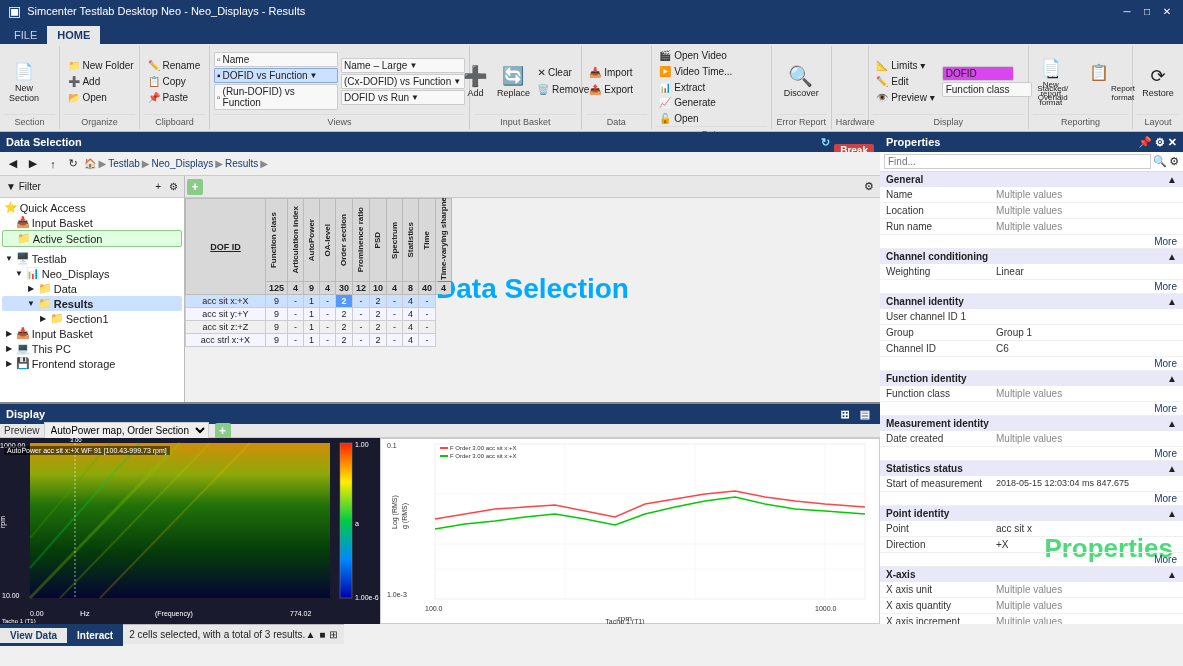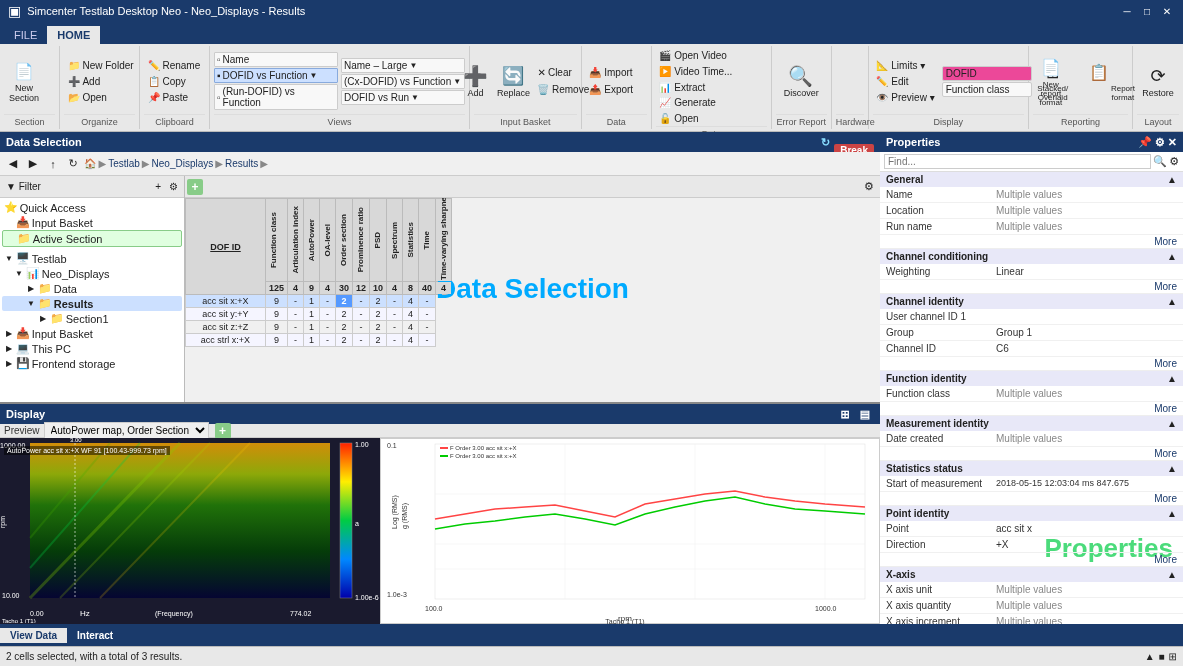--- a/index.html
+++ b/index.html
@@ -73,21 +73,21 @@
     .props-content { flex: 1; overflow-y: auto; }
     .props-section { border-bottom: 1px solid #eee; }
     .props-section-header { background: #e8e8f8; padding: 2px 6px; font-size: 10px; font-weight: bold; display: flex; align-items: center; justify-content: space-between; cursor: pointer; }
     .props-row { display: flex; padding: 1px 6px; border-bottom: 1px solid #f0f0f0; }
     .props-label { width: 110px; color: #333; font-size: 10px; padding: 1px 0; }
     .props-value { flex: 1; color: #888; font-size: 10px; padding: 1px 0; }
     .props-value.has-value { color: #333; }
     .props-more { text-align: right; padding: 1px 6px; font-size: 10px; color: #1a3a6b; cursor: pointer; }
 
     
-    .bottom-area { display: flex; flex-direction: column; }
+    .bottom-area { display: flex; flex-direction: row; }
     .view-data-bar { background: #1a3a6b; display: flex; align-items: center; height: 22px; }
     .view-data-tab { padding: 2px 10px; color: white; cursor: pointer; font-size: 10px; font-weight: bold; }
     .view-data-tab.active { background: #e8e8e8; color: #1a3a6b; }
     .status-bar { background: #e8e8e8; border-top: 1px solid #bbb; display: flex; align-items: center; padding: 1px 6px; height: 20px; font-size: 10px; }
 
     
     .heatmap { flex: 0 0 380px; position: relative; }
     .heatmap-annotation { position: absolute; top: 50px; left: 10px; background: rgba(0,0,0,0.5); color: white; font-size: 8px; padding: 1px 3px; }
 
     
@@ -301,21 +301,21 @@
         <div class="ribbon-small-btn">
           <span>✏️</span>
           <span>Edit</span>
         </div>
         <div class="ribbon-small-btn">
           <span>👁️</span>
           <span>Preview ▾</span>
         </div>
       </div>
       <div style="display:flex;flex-direction:column;gap:1px;justify-content:center;">
-        <div class="ribbon-small-btn" style="background:#ec4899;border:1px solid #ccc;width:90px;">
+        <div class="ribbon-small-btn" style="background:#d946ef;border:1px solid #ccc;width:72px;">
           <span>DOFID</span>
         </div>
         <div class="ribbon-small-btn" style="background:#f8f8f8;border:1px solid #ccc;width:90px;">
           <span>Function class</span>
         </div>
       </div>
       <div class="ribbon-btn large">
         <div class="ribbon-icon">⊞</div>
         <span style="font-size:8px;text-align:center;">Stacked/<br>Overlaid</span>
       </div>

